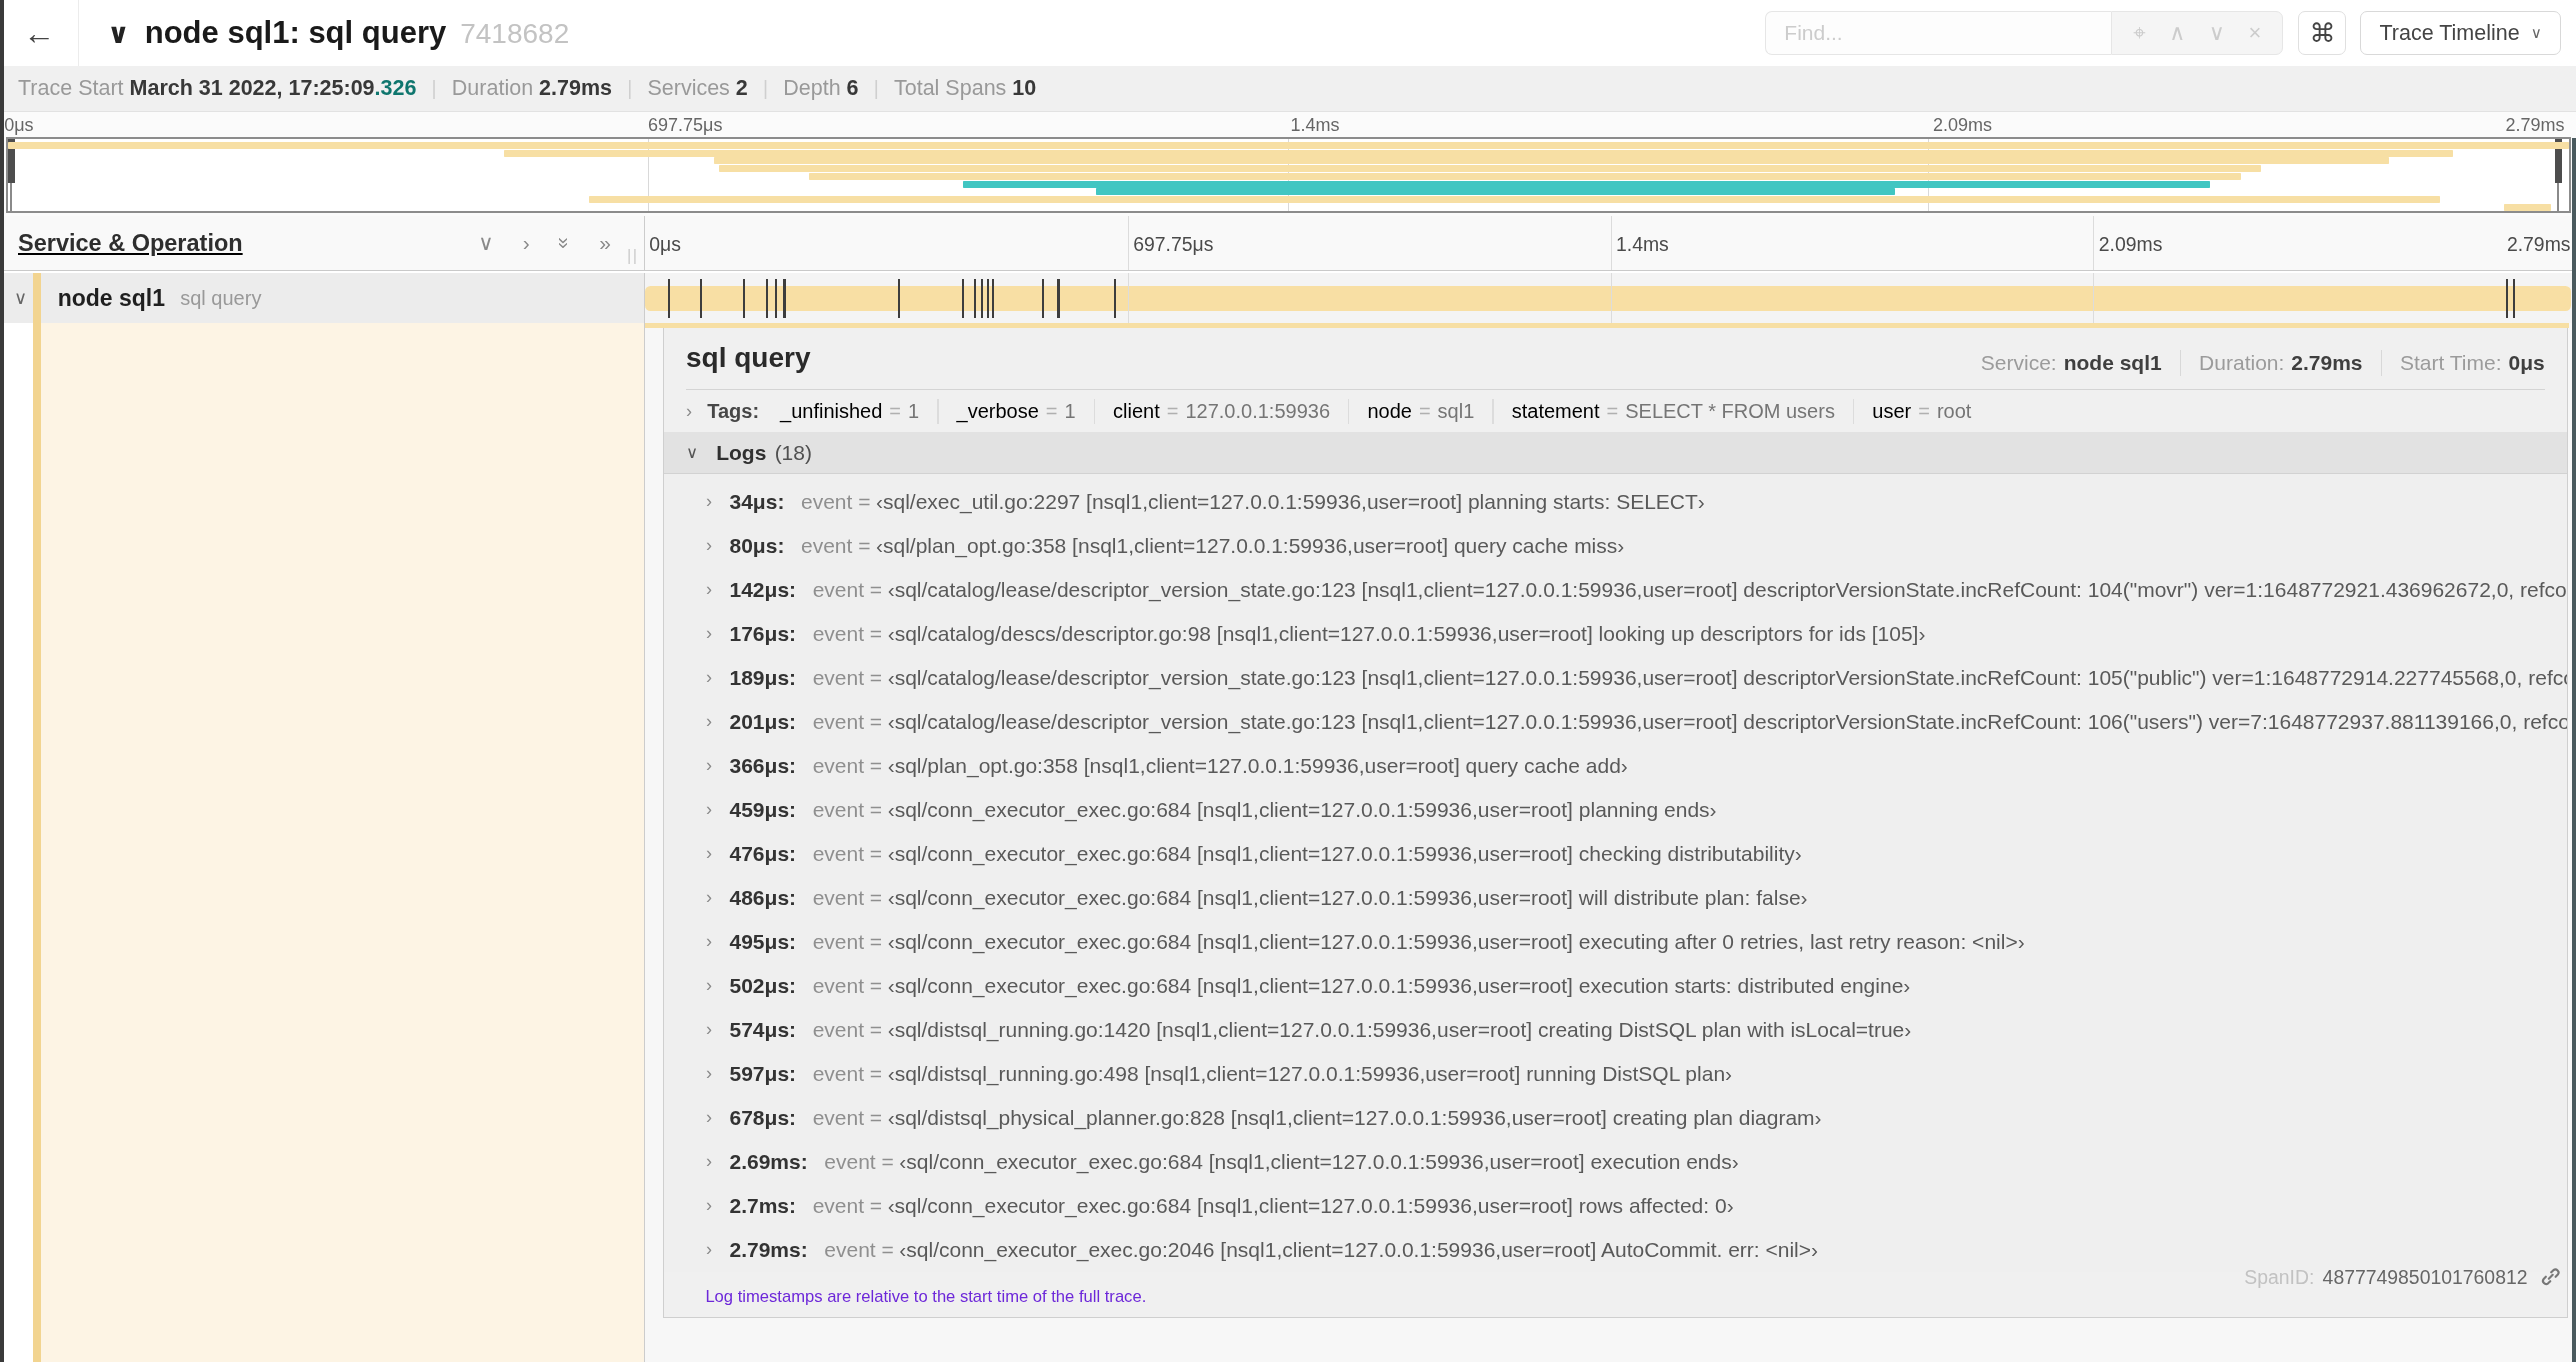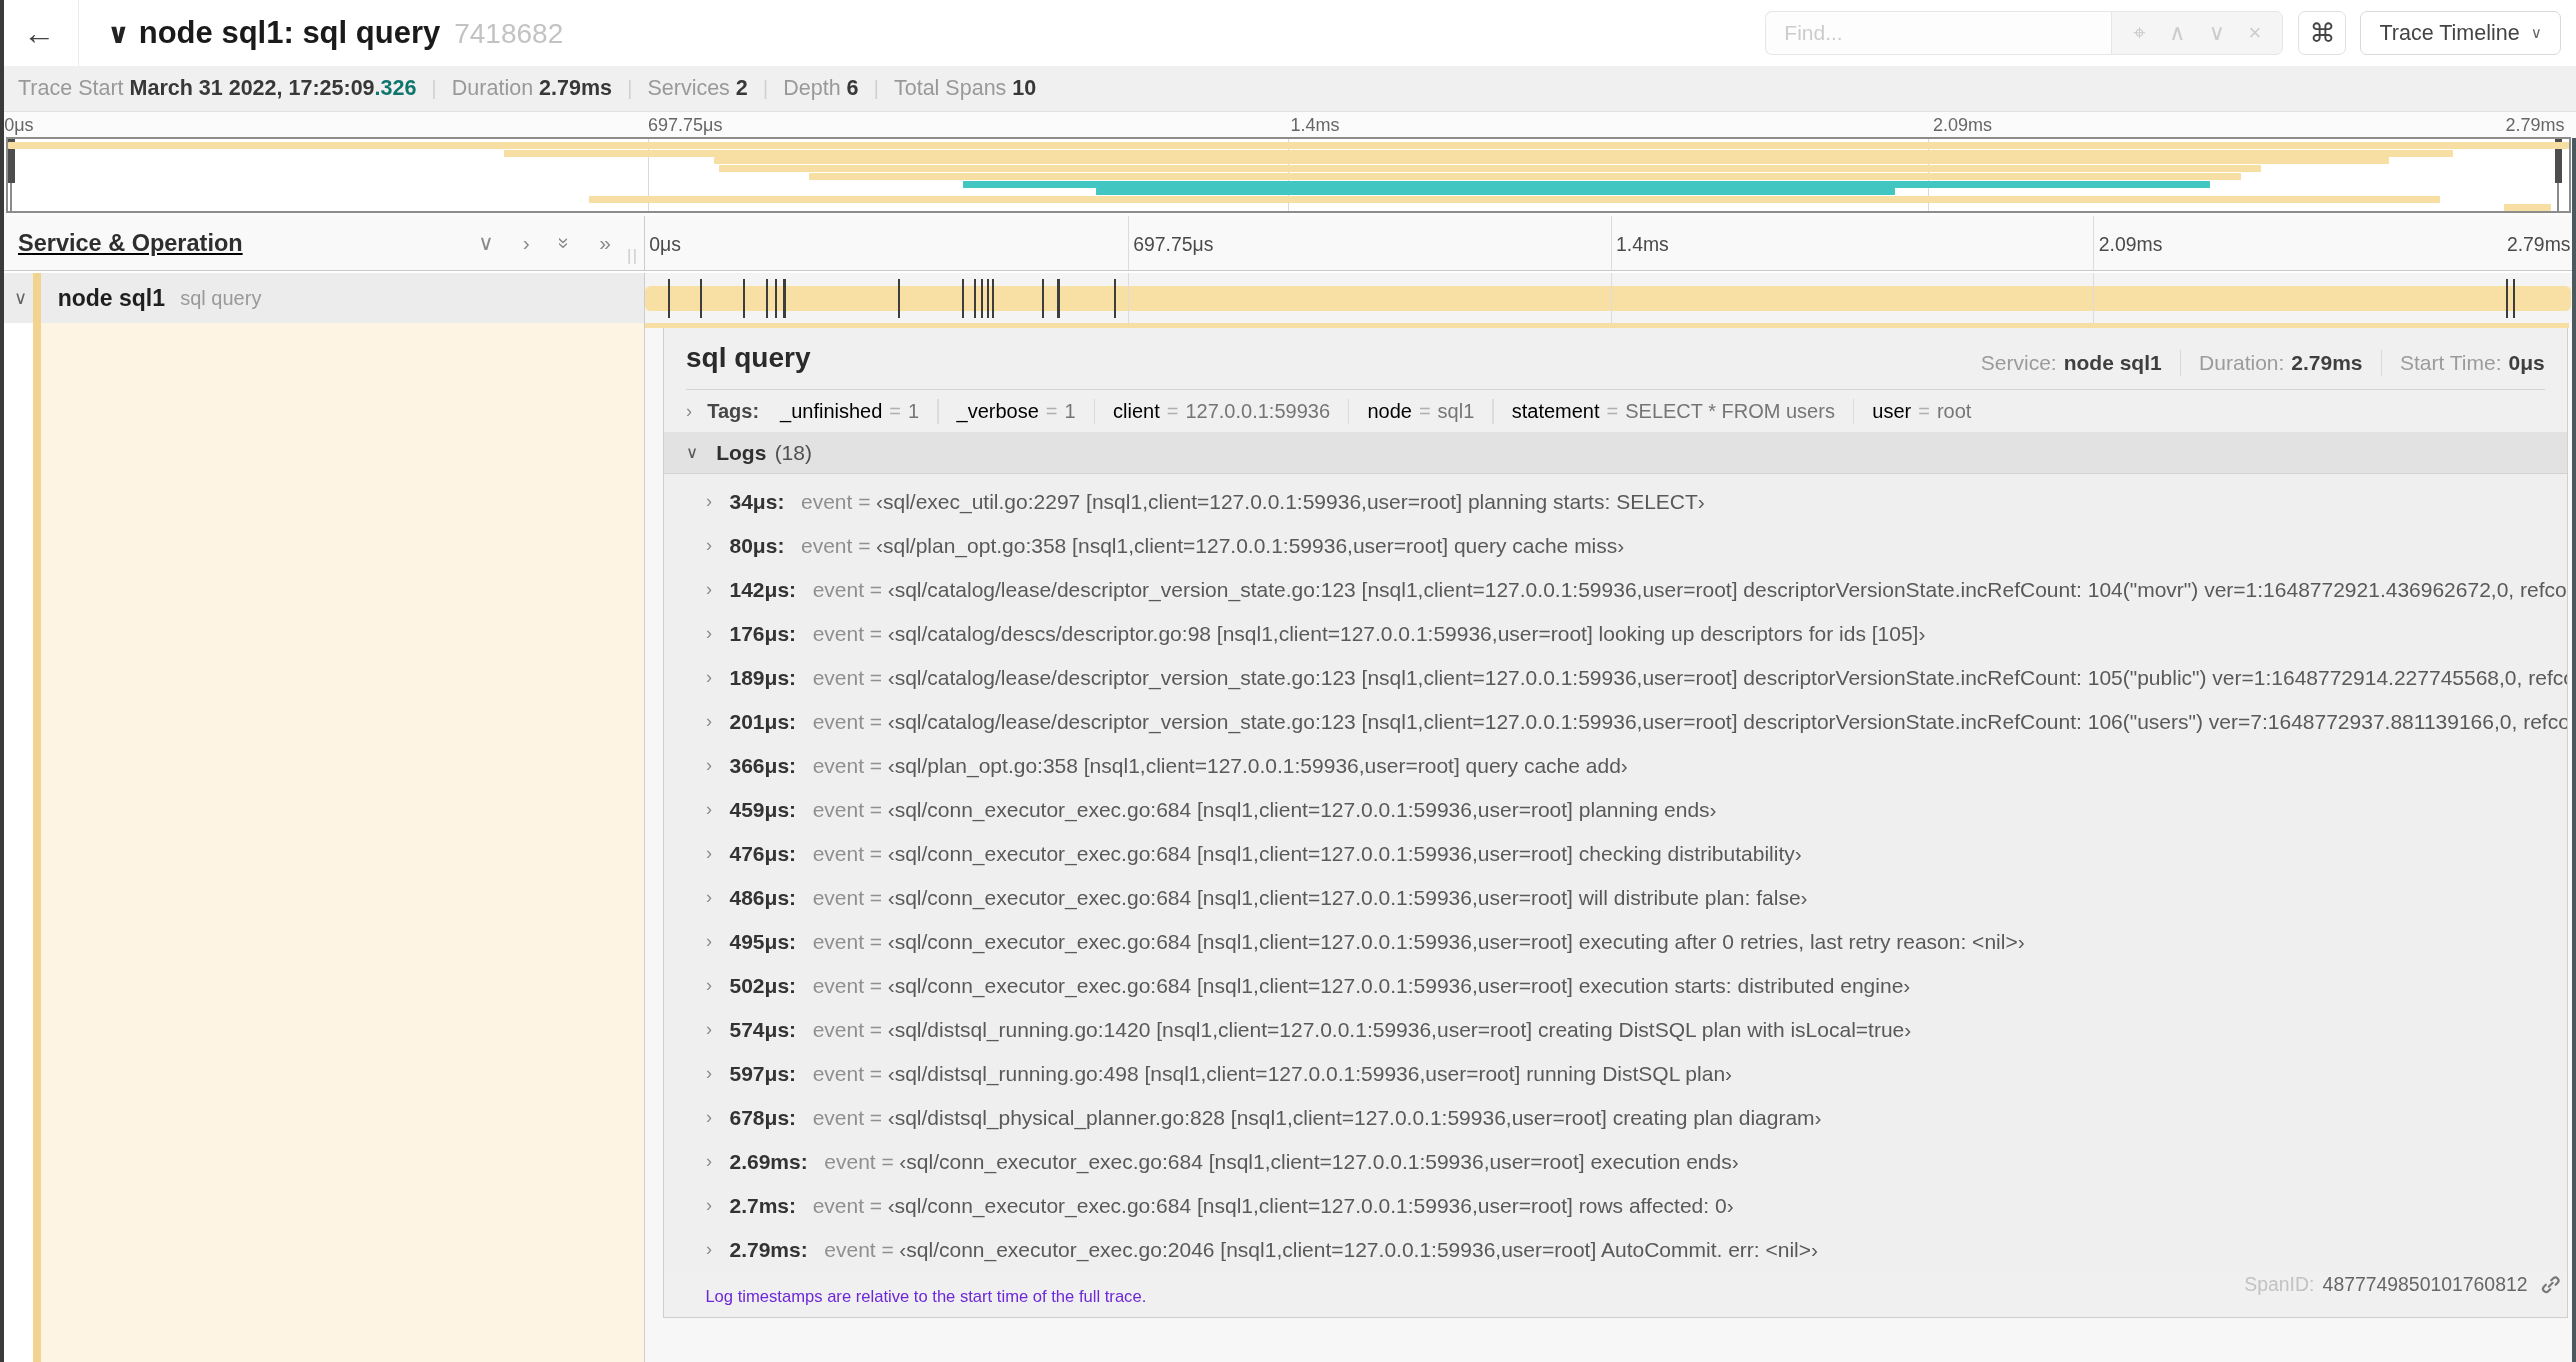--- a/index.html
+++ b/index.html
@@ -3,21 +3,21 @@
 <meta charset="utf-8">
 <style>
   * { margin:0; padding:0; box-sizing:border-box; }
   html,body { width:2576px; height:1363px; font-family:"Liberation Sans","DejaVu Sans",sans-serif; background:#fff; overflow:hidden; }
   .app { position:relative; width:2576px; height:1363px; background:#fff; }
 
   
   .topnav { position:absolute; left:0; top:0; width:2576px; height:66px; background:#fff; display:flex; align-items:center; }
   .back-cell { width:79px; height:66px; border-right:1.4px solid #ececec; display:flex; align-items:center; justify-content:center; font-size:32px; color:#444; cursor:pointer; }
   .nav-chev { font-size:28px; font-weight:bold; color:#222; margin:0 0 0 28px; cursor:pointer; }
-  .nav-title { font-size:31px; font-weight:bold; color:#1a1a1a; margin-left:9px; white-space:nowrap;text-align:center; }
+  .nav-title { font-size:31px; font-weight:bold; color:#1a1a1a; margin-left:15px; white-space:nowrap;text-align:center; }
   .trace-id { font-size:28px; font-weight:normal; color:#c3c3c3; margin-left:14px; }
   .nav-right { position:absolute; right:15.2px; top:11px; height:44px; display:flex; align-items:stretch; }
   .find-input { width:346px; height:44px; border:1.4px solid #e6e6e6; border-right:none; border-radius:7px 0 0 7px; background:#fdfdfd; font-size:21px; color:#555; padding:0 18px; outline:none; font-family:inherit; }
   .find-input::placeholder { color:#ccc; }
   .find-tools { display:flex; align-items:center; gap:23.5px; padding:0 21px; background:#f5f5f5; border:1.4px solid #e6e6e6; border-radius:0 7px 7px 0; }
   .find-tools span { color:#ccc; font-size:22px; cursor:pointer; }
   .kbd-btn { margin-left:15.2px; width:48px; height:44px; border:1.4px solid #e0e0e0; border-radius:7px; background:#fff; font-size:26px; color:#444; display:flex; align-items:center; justify-content:center; cursor:pointer; }
   .view-btn { margin-left:14px; height:44px; border:1.4px solid #d9d9d9; border-radius:7px; background:#fff; font-size:21.5px; color:#444; display:flex; align-items:center; gap:11px; padding:0 18px; cursor:pointer; white-space:nowrap; }
   .view-btn .vchev { font-size:15.2px; color:#666; }
 
@@ -89,21 +89,21 @@
   .logs-head .l-chev { color:#555; font-size:16.6px; margin-right:18px; }
   .logs-head .l-label { font-size:21px; font-weight:bold; color:#303030; }
   .logs-head .l-count { font-size:21px; color:#505050; margin-left:8.3px; }
   .log-list { background:#efefef; margin:0 -22px; padding:5.5px 0 0 0; }
   .log-row { height:44px; display:flex; align-items:center; padding-left:42px; white-space:nowrap; overflow:hidden; cursor:pointer; }
   .log-row .g-chev { color:#8a8a8a; font-size:18px; width:23.5px; flex:none; }
   .log-row .g-time { font-size:21px; font-weight:bold; color:#333; margin-right:16.6px; flex:none; }
   .log-row .g-key { font-size:21px; color:#8f8f8f; margin-right:5.5px; flex:none; }
   .log-row .g-msg { font-size:21px; color:#595959; }
   .log-foot { font-size:16.6px; color:#6d28d9; padding:15.2px 0 0 19.4px; }
-  .spanid-row { position:absolute; right:14px; top:942px; display:flex; align-items:flex-start; font-size:19.4px; white-space:nowrap;margin-top:8px; }
+  .spanid-row { position:absolute; right:14px; top:942px; display:flex; align-items:flex-end; font-size:19.4px; white-space:nowrap; }
   .spanid-row .s-lab { color:#c2c2c2; }
   .spanid-row .s-val { color:#666; margin-left:8.3px; }
   .spanid-row svg { margin-left:11px; cursor:pointer; }
 
   
   .edge-left { position:absolute; left:0; top:0; width:3.5px; height:1363px; background:#3a3a3a; z-index:50; }
   .edge-right { position:absolute; right:0; top:138px; width:4.2px; height:1224px; background:#4a5a5e; z-index:50; }
 </style>
 </head>
 <body>

